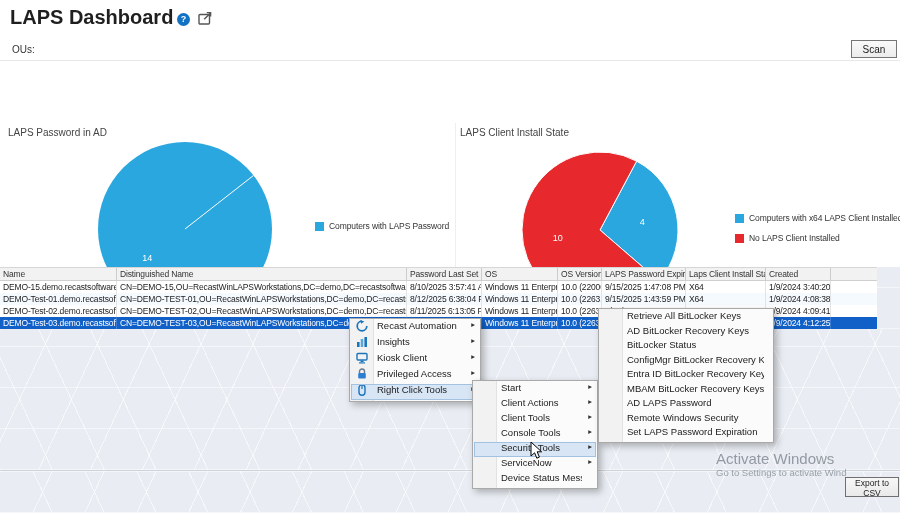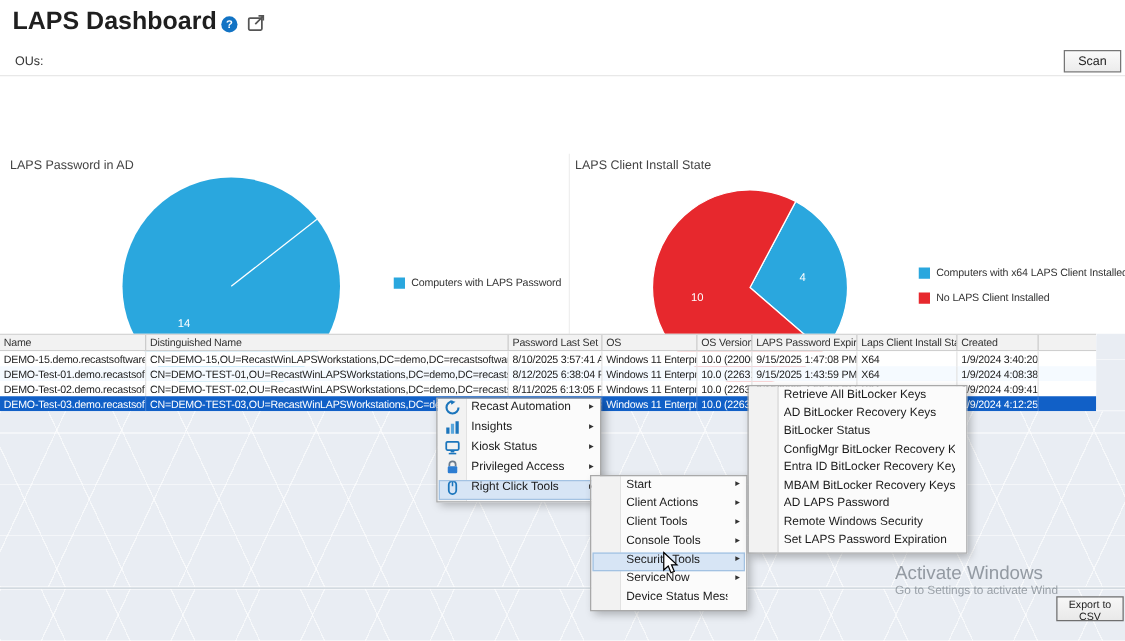--- a/index.html
+++ b/index.html
@@ -221,21 +221,21 @@
         <div class="marrow">▸</div>
       </div>
       <div class="mi">
         <div class="mic">
           <svg width="12" height="12" viewBox="0 0 12 12">
             <rect x="1" y="1.5" width="10" height="6.5" rx="1" fill="none" stroke="#1b75bc" stroke-width="1.4"></rect>
             <rect x="4.5" y="8.6" width="3" height="1.4" fill="#1b75bc"></rect>
             <rect x="3" y="10.3" width="6" height="1.2" fill="#1b75bc"></rect>
           </svg>
         </div>
-        <div class="mlabel">Kiosk Status</div>
+        <div class="mlabel">Kiosk Client</div>
         <div class="marrow">▸</div>
       </div>
       <div class="mi">
         <div class="mic">
           <svg width="12" height="12" viewBox="0 0 12 12">
             <path d="M3.5 5V3.5a2.5 2.5 0 0 1 5 0V5" fill="none" stroke="#6b7b8c" stroke-width="1.4"></path>
             <rect x="2.2" y="5" width="7.6" height="5.6" rx="1" fill="#2d7dd2"></rect>
           </svg>
         </div>
         <div class="mlabel">Privileged Access</div>

